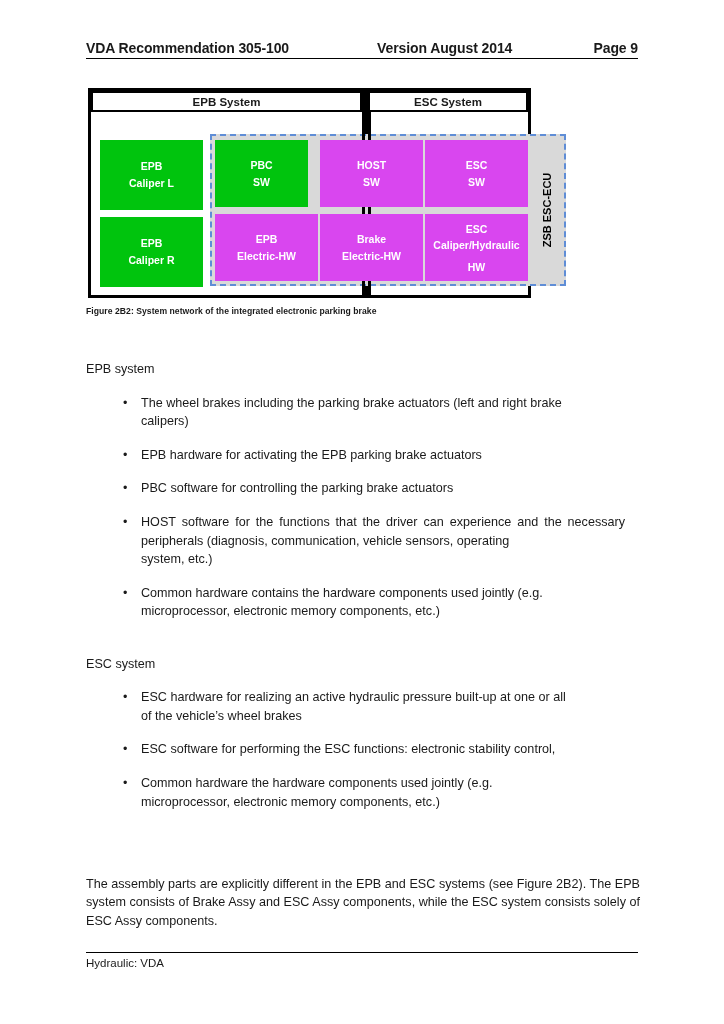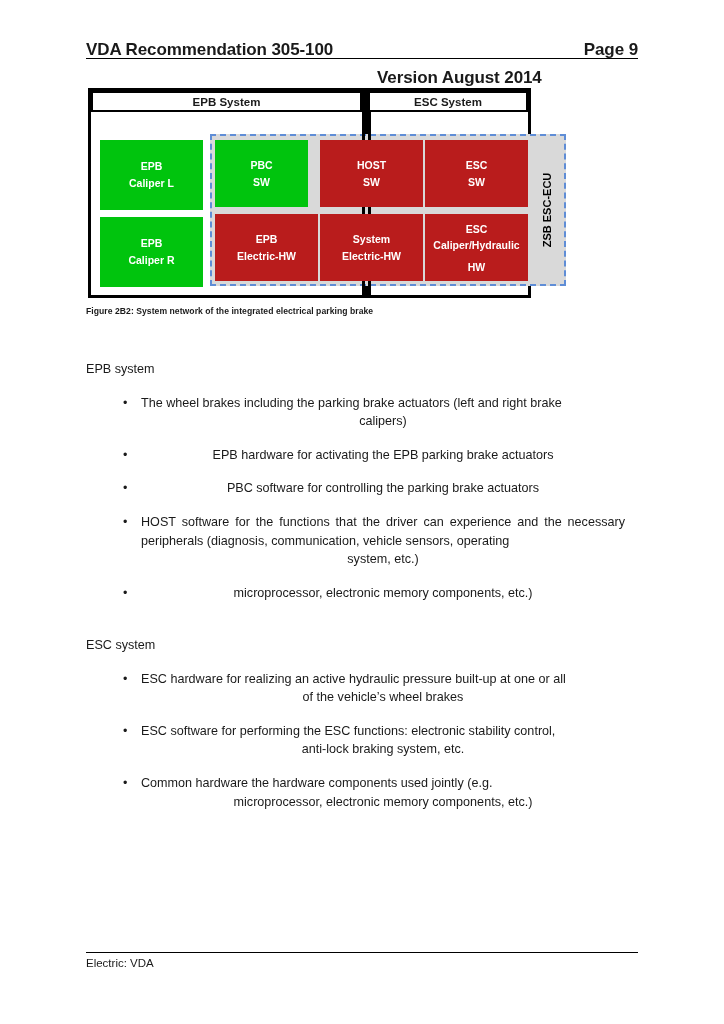--- a/index.html
+++ b/index.html
@@ -21,26 +21,26 @@
   }
 
   
   .page-header {
     position: absolute;
     left: 86px;
     top: 40px;
     width: 552px;
     height: 18px;
     border-bottom: 1.5px solid #000;
-    font-size: 17px;
+    font-size: 14px;
     font-weight: bold;
     letter-spacing: -0.1px;
   }
   .page-header .hdr-left   { position: absolute; left: 0;   top: 0; }
-  .page-header .hdr-center { position: absolute; left: 291px; top: 0; margin-top: 28px; }
+  .page-header .hdr-center { position: absolute; left: 291px; top: 0; }
   .page-header .hdr-right  { position: absolute; right: 0;  top: 0; }
 
   
   .figure {
     position: absolute;
     left: 88px;
     top: 88px;
     width: 480px;
     height: 212px;
   }
@@ -111,21 +111,21 @@
     text-align: center;
     display: flex;
     flex-direction: column;
     align-items: center;
     justify-content: center;
     line-height: 17px;
     z-index: 5;
   }
   .cell .l2 { display: block; }
   .green { background: #00c40d; }
-  .blue  { background: #b91c1c; }
+  .blue  { background: #d946ef; }
 
   
   .mid-rule {
     position: absolute;
     left: 274px;
     top: 0px;
     width: 3px;
     height: 210px;
     background: #000;
     z-index: 3;
@@ -180,21 +180,21 @@
   }
   ul.bullets li::before {
     content: "\2022";
     position: absolute;
     left: 22px;
     top: 0;
     font-size: 12.6px;
     line-height: 18.6px;
   }
   ul.bullets li > span.last-line {
-    text-align: center;
+    text-align: left;
     display: block;
   }
 
   
   .page-footer {
     position: absolute;
     left: 86px;
     top: 952px;
     width: 552px;
     border-top: 1.2px solid #000;
@@ -250,31 +250,31 @@
     <div class="cell blue" style="left:337px; top:52px; width:103px; height:67px;">
       <span>ESC</span>
       <span class="l2">SW</span>
     </div>
 
     <div class="cell blue" style="left:127px; top:126px; width:103px; height:67px;">
       <span>EPB</span>
       <span class="l2">Electric-HW</span>
     </div>
     <div class="cell blue" style="left:232px; top:126px; width:103px; height:67px;">
-      <span>System</span>
+      <span>Brake</span>
       <span class="l2">Electric-HW</span>
     </div>
     <div class="cell blue" style="left:337px; top:126px; width:103px; height:67px; line-height:16px;">
       <span>ESC</span>
       <span class="l2">Caliper/Hydraulic</span>
       <span class="l2" style="margin-top:6px;">HW</span>
     </div>
   </div>
 
-  <div class="fig-caption">Figure 2B2: System network of the integrated electrical parking brake</div>
+  <div class="fig-caption">Figure 2B2: System network of the integrated electronic parking brake</div>
 
   <div class="body">
 
     <p class="heading para">EPB system</p>
 
     <ul class="bullets">
       <li>
         <span>The wheel brakes including the parking brake actuators (left and right brake</span>
         <span class="last-line">calipers)</span>
       </li>
@@ -282,47 +282,48 @@
         <span class="last-line">EPB hardware for activating the EPB parking brake actuators</span>
       </li>
       <li>
         <span class="last-line">PBC software for controlling the parking brake actuators</span>
       </li>
       <li>
         <span>HOST software for the functions that the driver can experience and the necessary peripherals (diagnosis, communication, vehicle sensors, operating</span>
         <span class="last-line">system, etc.)</span>
       </li>
       <li>
+        <span>Common hardware contains the hardware components used jointly (e.g.</span>
         <span class="last-line">microprocessor, electronic memory components, etc.)</span>
       </li>
     </ul>
 
     <div class="spacer-lg"></div>
 
     <p class="heading para">ESC system</p>
 
     <ul class="bullets">
       <li>
         <span>ESC hardware for realizing an active hydraulic pressure built-up at one or all</span>
         <span class="last-line">of the vehicle’s wheel brakes</span>
       </li>
       <li>
         <span>ESC software for performing the ESC functions: electronic stability control,</span>
-        <span class="last-line">anti-lock braking system, etc.</span>
       </li>
       <li>
         <span>Common hardware the hardware components used jointly (e.g.</span>
         <span class="last-line">microprocessor, electronic memory components, etc.)</span>
       </li>
     </ul>
 
     <div class="spacer-xl"></div>
 
 
     <div class="spacer-lg"></div>
 
+    <p class="para">The assembly parts are explicitly different in the EPB and ESC systems (see Figure 2B2). The EPB system consists of Brake Assy and ESC Assy components, while the ESC system consists solely of ESC Assy components.</p>
   </div>
 
   <div class="page-footer">
-    <span>Electric: VDA</span>
+    <span>Hydraulic: VDA</span>
   </div>
 
 </div>
 
 </body></html>

